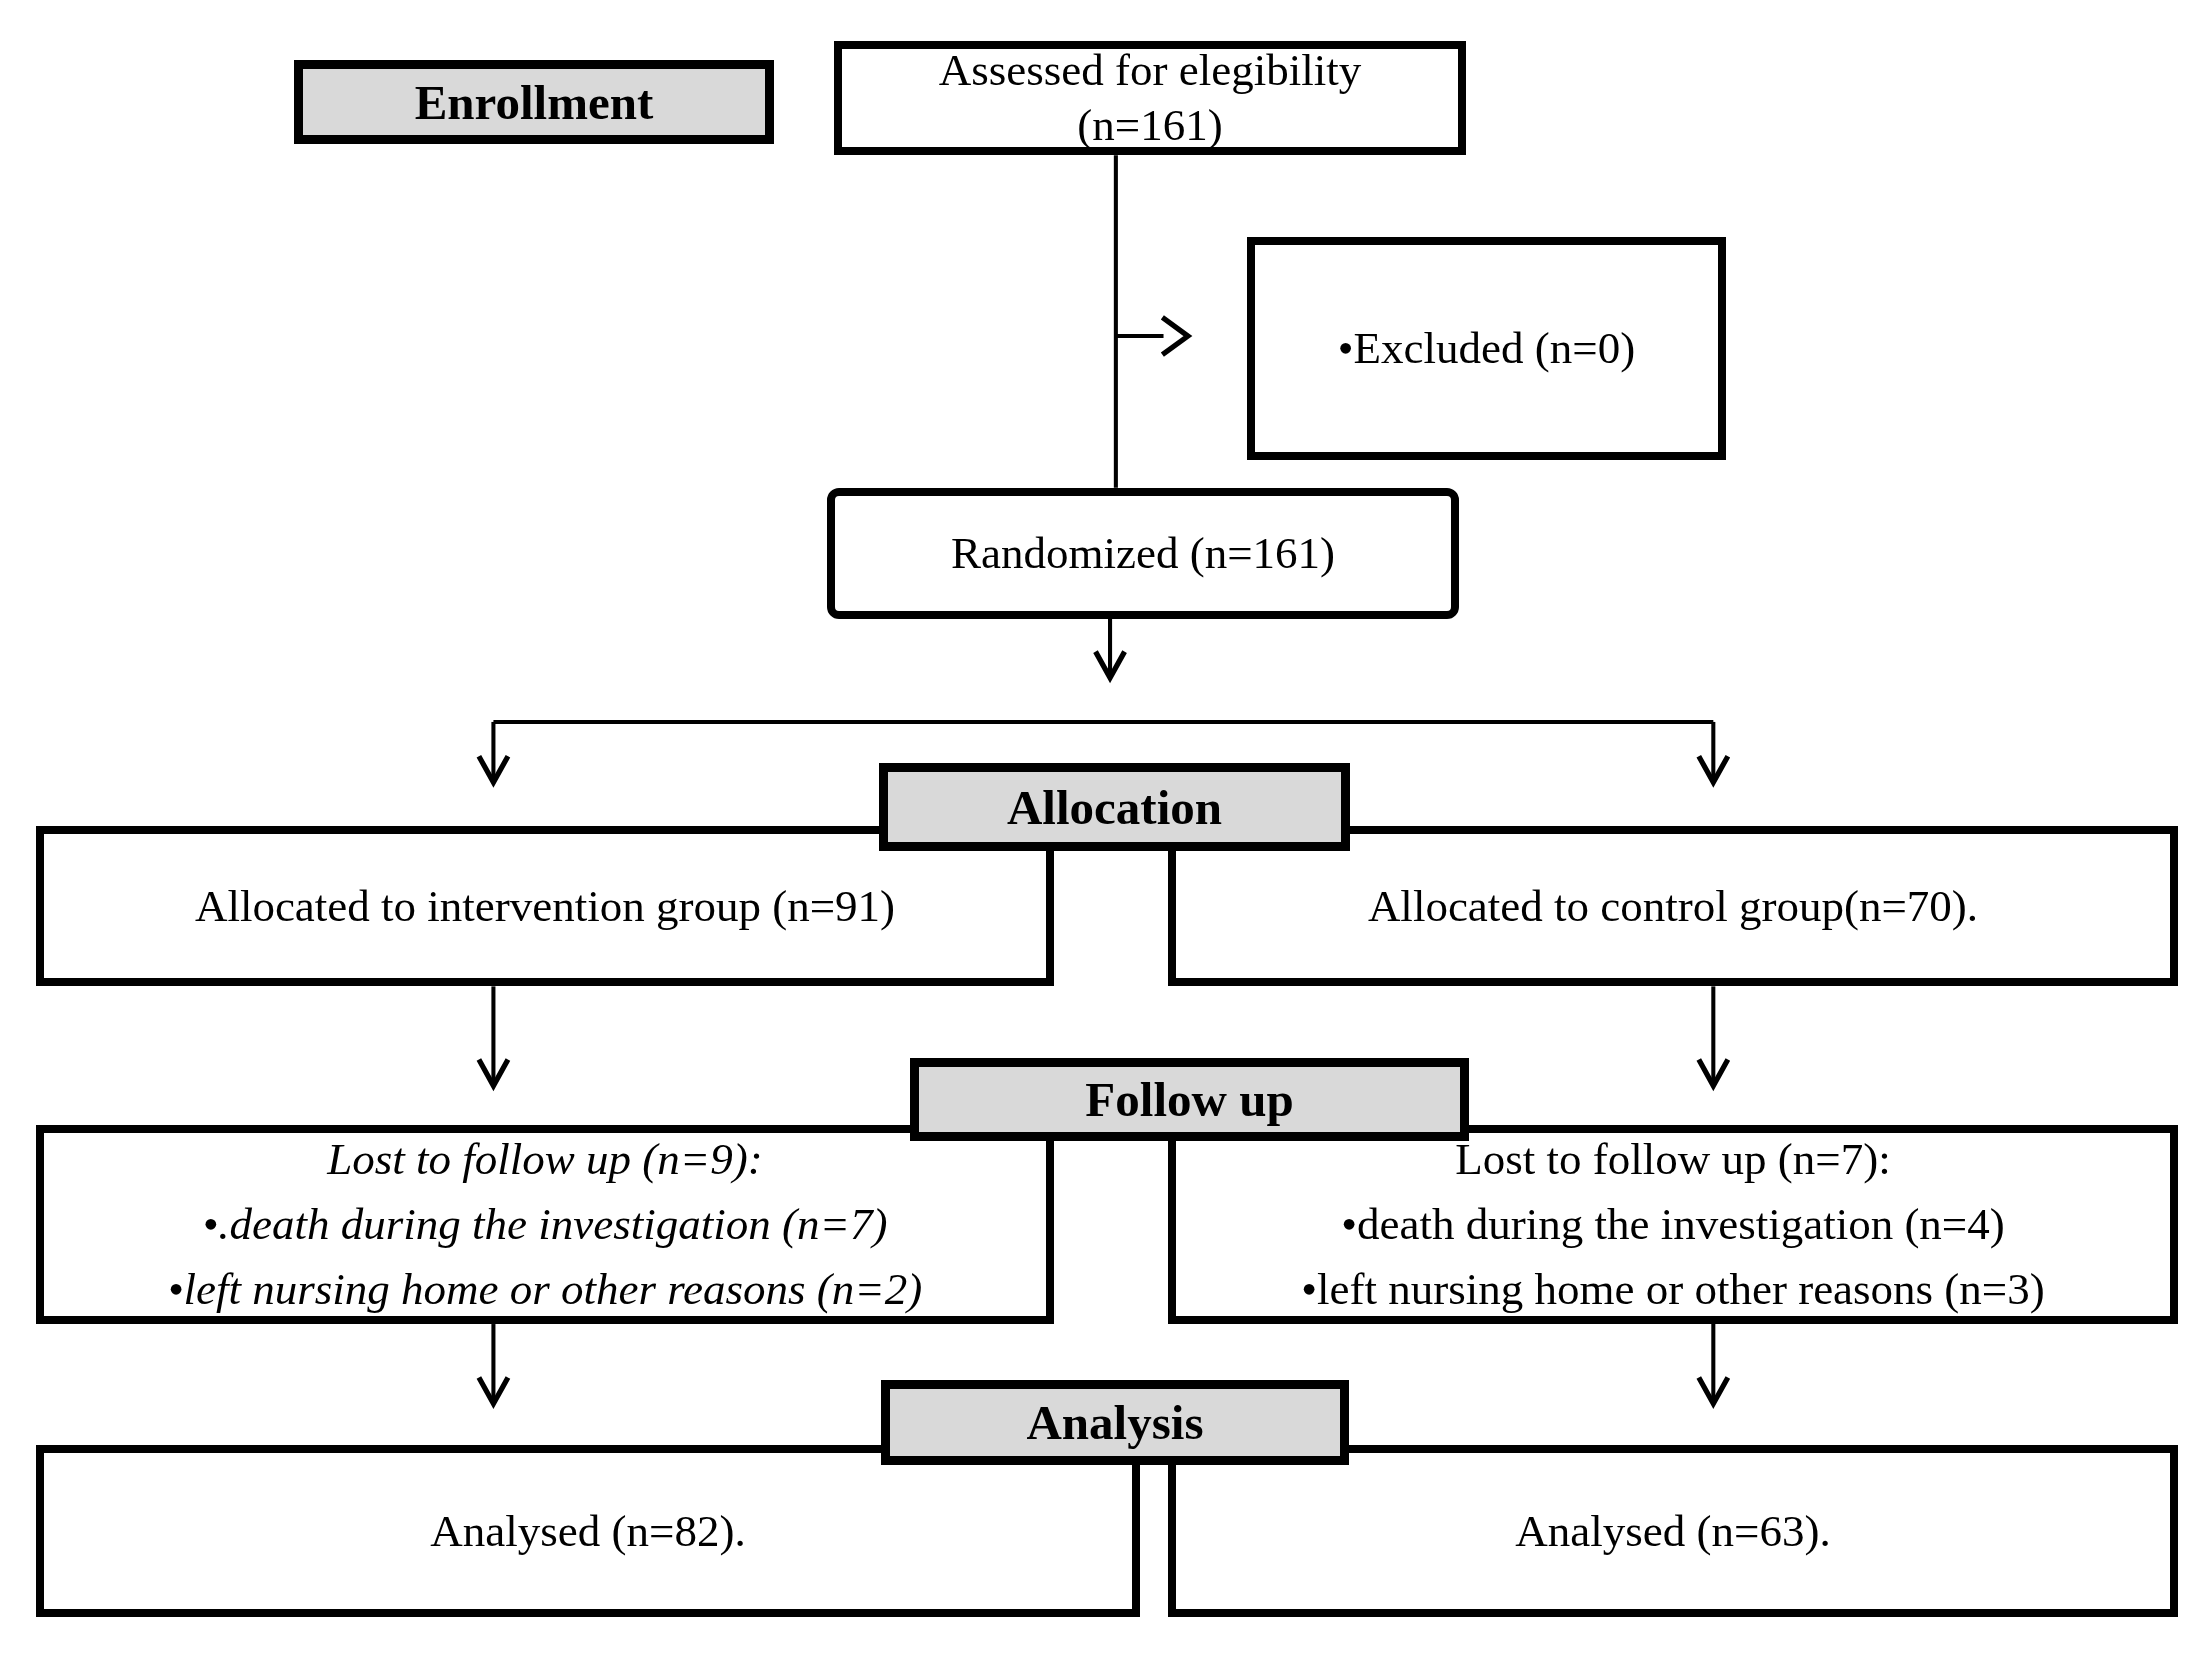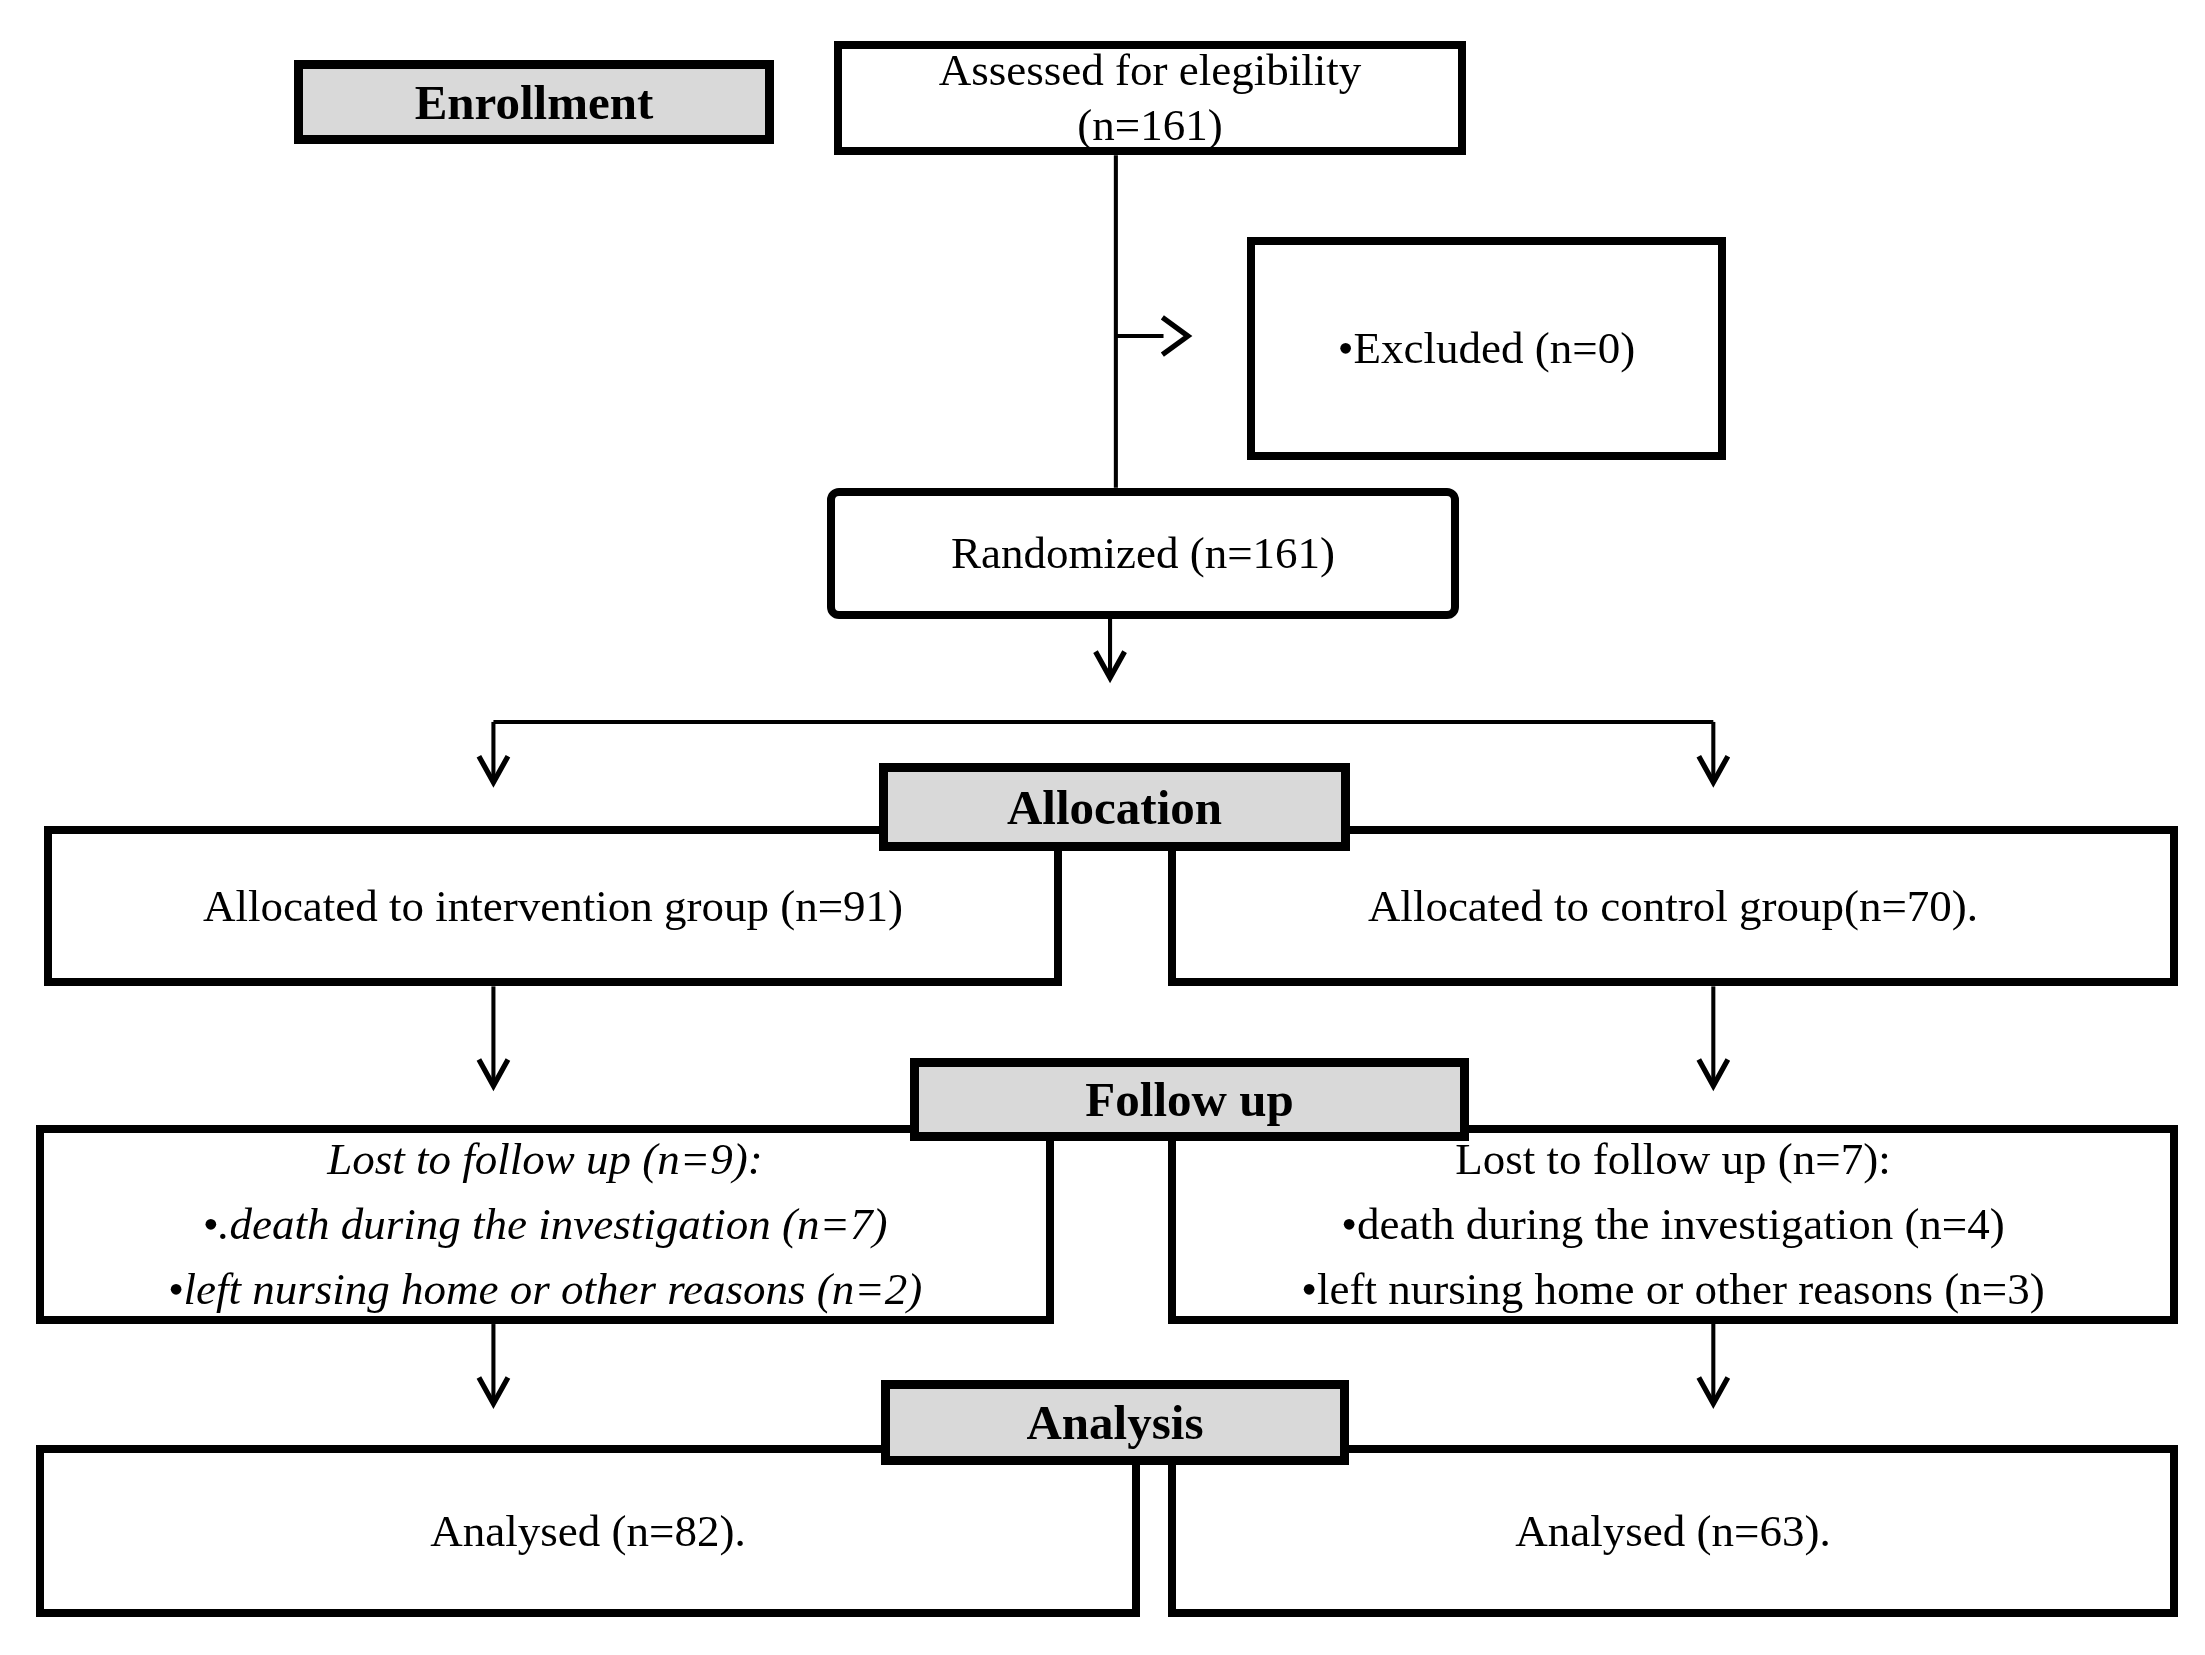--- a/index.html
+++ b/index.html
@@ -92,21 +92,21 @@
   </div>
 
   <div class="box" style="left:1233px; top:237px; width:479px; height:223px;margin-left:14px;">
     <div class="ln">•Excluded (n=0)</div>
   </div>
 
   <div class="box" style="left:827px; top:488px; width:632px; height:131px;border-radius:12px;">
     <div class="ln">Randomized (n=161)</div>
   </div>
 
-  <div class="box" style="left:36px; top:826px; width:1018px; height:160px;margin-left:8px;">
+  <div class="box" style="left:36px; top:826px; width:1018px; height:160px;">
     <div class="ln">Allocated to intervention group (n=91)</div>
   </div>
   <div class="box" style="left:1168px; top:826px; width:1010px; height:160px;">
     <div class="ln">Allocated to control group(n=70).</div>
   </div>
   <div class="stage" style="left:879px; top:763px; width:471px; height:88px;">
     <span>Allocation</span>
   </div>
 
   <div class="box" style="left:36px; top:1125px; width:1018px; height:199px;font-style:italic;">

